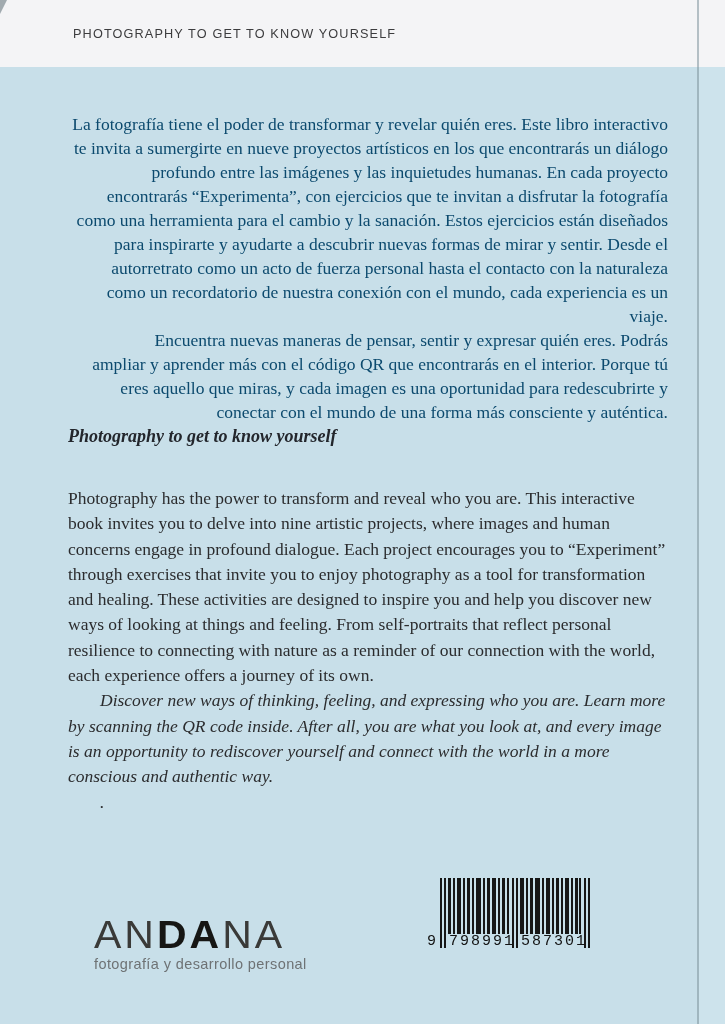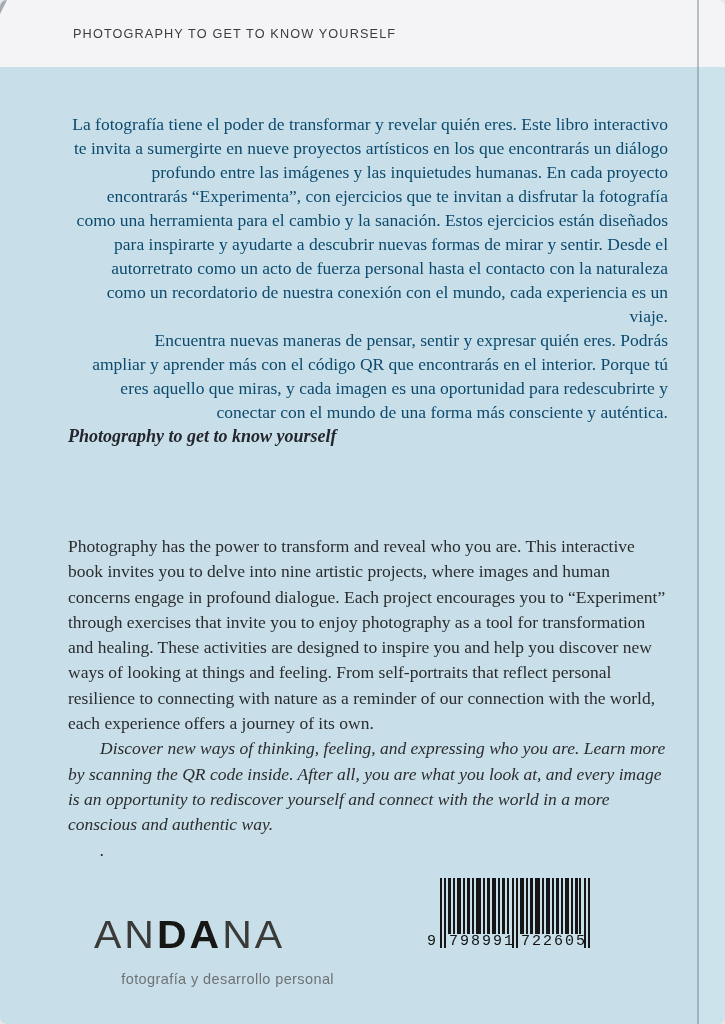--- a/index.html
+++ b/index.html
@@ -5,21 +5,20 @@
   * { margin: 0; padding: 0; box-sizing: border-box; }
   html, body { background: #e8e8e8; }
   .page {
     position: relative;
     width: 725px;
     height: 1024px;
     margin: 0 auto;
     background: #c8dfe9;
     overflow: hidden;
     font-family: "Liberation Serif", serif;
-    border-radius: 7px;
   }
   
   .header-band {
     position: absolute;
     left: 0; top: 0;
     width: 100%; height: 67px;
     background: #f4f4f6;
   }
   .header-title {
     position: absolute;
@@ -76,21 +75,20 @@
     line-height: 24px;
   }
   
   .english-block {
     position: absolute;
     left: 68px; top: 486px;
     width: 604px;
     color: #2b2c2e;
     font-size: 17.5px;
     line-height: 25.3px;
-    margin-top: 48px;
   }
   .english-block p + p { text-indent: 32px; font-style: italic; }
   
   .logo-block {
     position: absolute;
     left: 94px; top: 914px;
     width: 240px;
   }
   .logo-wordmark {
     font-family: "Liberation Sans", sans-serif;
@@ -98,27 +96,26 @@
     line-height: 42px;
     letter-spacing: 3px;
     color: #2c2c2a;
     white-space: nowrap;
     transform: scaleY(0.96);
     transform-origin: left top;
   }
   .logo-thin { font-weight: 300; color: #3a3a38; }
   .logo-bold { font-weight: 800; color: #161614; }
   .logo-tagline {
-    margin-top: 15px;
+    margin-top: 0;
     font-family: "Liberation Sans", sans-serif;
     font-size: 14.5px;
     letter-spacing: 0.4px;
     color: #6e7274;
     white-space: nowrap;
-    text-align: right;
   }
   
   .barcode {
     position: absolute;
     left: 440px; top: 878px;
     width: 150px; height: 72px;
   }
   .barcode svg { position: absolute; left: 0; top: 0; }
   .barcode-digit {
     position: absolute;
@@ -201,19 +198,19 @@
         <rect x="131" y="0" width="2" height="56"></rect>
         <rect x="135" y="0" width="3" height="56"></rect>
         <rect x="139" y="0" width="2" height="56"></rect>
 
         <rect x="144" y="0" width="2" height="70"></rect>
         <rect x="148" y="0" width="2" height="70"></rect>
       </g>
     </svg>
     <span class="barcode-digit digit-lead">9</span>
     <span class="barcode-digit digit-g1">798991</span>
-    <span class="barcode-digit digit-g2">722605</span>
+    <span class="barcode-digit digit-g2">587301</span>
   </div>
 
   <div class="edge-strip"></div>
   <div class="edge-line"></div>
 
 </div>
 
 </body></html>

